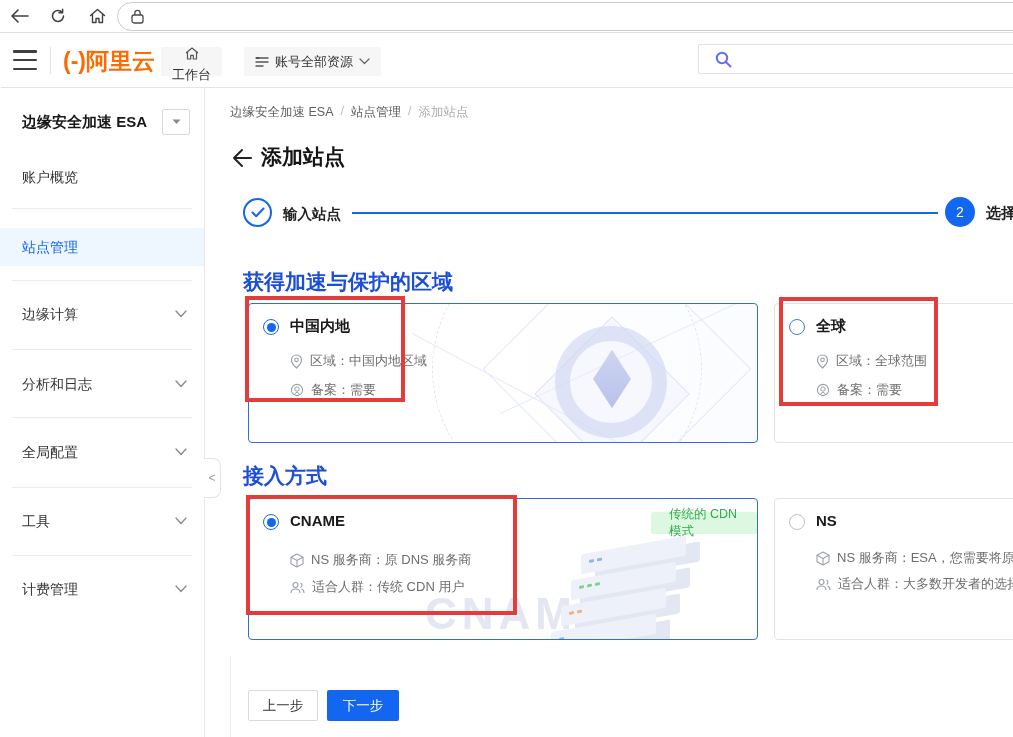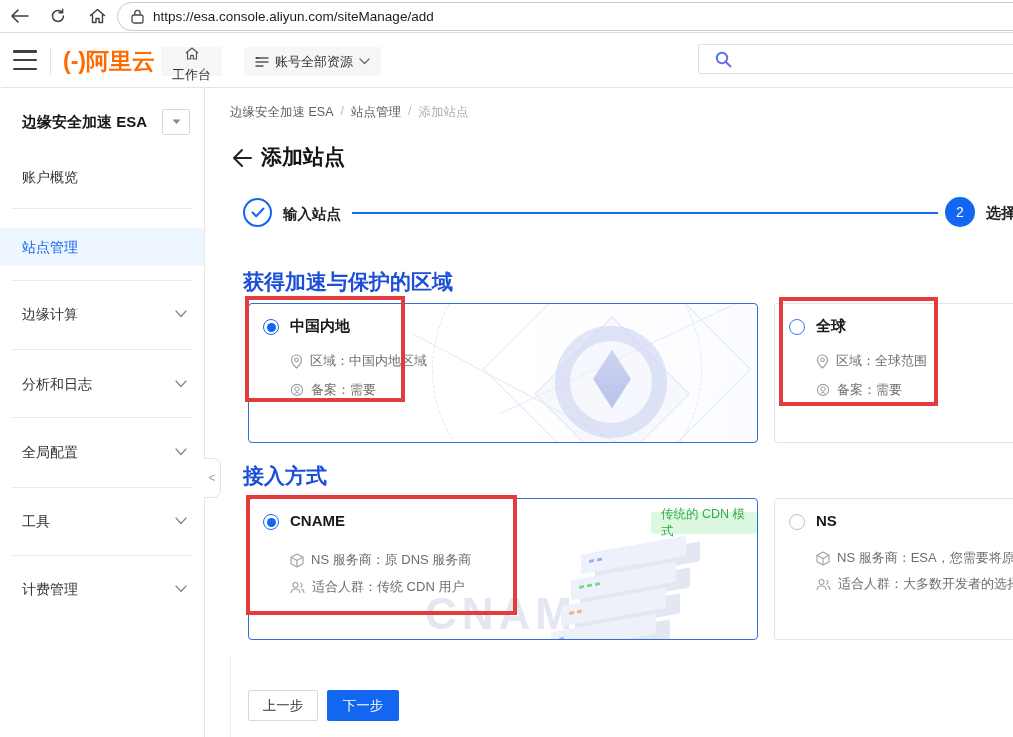--- a/index.html
+++ b/index.html
@@ -58,21 +58,21 @@
   .card.sel { border:1.5px solid #2f6fd6; }
   .card.unsel { border:1px solid #e3e3e3; }
   .radio { position:absolute; left:14px; top:15px; width:16px; height:16px; border-radius:50%; background:#fff; }
   .radio.on { border:1.5px solid #1366f0; }
   .radio.on::after { content:""; position:absolute; inset:2.5px; border-radius:50%; background:#1366f0; }
   .radio.off-blue { border:1.5px solid #3b7af0; }
   .radio.off-gray { border:1.5px solid #c0c0c0; }
   .card-title { position:absolute; left:41px; top:13px; font-size:15px; font-weight:700; color:#1a1a1a; }
   .card-row { position:absolute; left:41px; display:flex; align-items:center; gap:7px; font-size:13px; color:#6d6d6d; white-space:nowrap; }
   .card-row svg { flex:none; }
-  .badge { position:absolute; left:402px; top:13px; height:22px; padding:0 10px; background:#ddf8e0; color:#2fac4b; font-size:12.5px; display:flex; align-items:center; border-radius:2px; }
+  .badge { position:absolute; left:402px; top:13px; height:22px; padding:0 18px; background:#ddf8e0; color:#2fac4b; font-size:12.5px; display:flex; align-items:center; border-radius:2px; }
   .watermark { position:absolute; left:176px; top:90px; font-size:44px; font-weight:800; letter-spacing:5px; color:#e4e7f1; }
 
   
   .illus-compass { position:absolute; right:0; top:0; bottom:0; width:330px; pointer-events:none; }
   .ic-dash { position:absolute; left:5px; top:-70px; width:270px; height:270px; border:1px dashed #dde3f5; border-radius:50%; }
   .ic-sq1 { position:absolute; left:95px; top:-30px; width:190px; height:190px; border:1px solid #e3e8f8; transform:rotate(45deg); }
   .ic-sq2 { position:absolute; left:130px; top:35px; width:110px; height:110px; border:1px solid #dfe5f7; transform:rotate(45deg); background:rgba(235,239,250,.35); }
   .ic-ring { position:absolute; left:128px; top:22px; width:112px; height:112px; border:15px solid rgba(203,211,242,.6); border-radius:50%; }
   .ic-core { position:absolute; left:168px; top:58px; width:34px; height:34px; background:linear-gradient(135deg,#cdd4f2,#b9c2ea); transform:rotate(45deg) skew(12deg,12deg); }
   .ic-line1 { position:absolute; left:-30px; top:90px; width:260px; height:1px; background:#e6eaf8; transform:rotate(28deg); }
@@ -112,21 +112,20 @@
     <div class="b-icon" style="left:84px;">
       <svg width="17" height="16" viewBox="0 0 17 16">
           <path d="M1.5 7.5 L8.5 1.5 L15.5 7.5 M3.5 6.5 V14.5 H7 V10.5 H10 V14.5 H13.5 V6.5" stroke="#3f3f3f" stroke-width="1.4" fill="none" stroke-linecap="round" stroke-linejoin="round"></path>
         </svg>
     </div>
     <div class="url-pill">
       <svg width="13" height="15" viewBox="0 0 13 15">
           <rect x="1" y="6" width="11" height="8" rx="2" stroke="#4a4a4a" stroke-width="1.3" fill="none"></rect>
           <path d="M3.8 6 V4 a2.7 2.7 0 0 1 5.4 0 V6" stroke="#4a4a4a" stroke-width="1.3" fill="none"></path>
         </svg>
-      <span class="url-text">https://esa.console.aliyun.com/siteManage/add</span>
     </div>
   </div>
 
   <div class="console-header">
     <div class="hamburger">
         <span></span>
         <span></span>
         <span></span>
       </div>
     <div class="hd-divider"></div>

